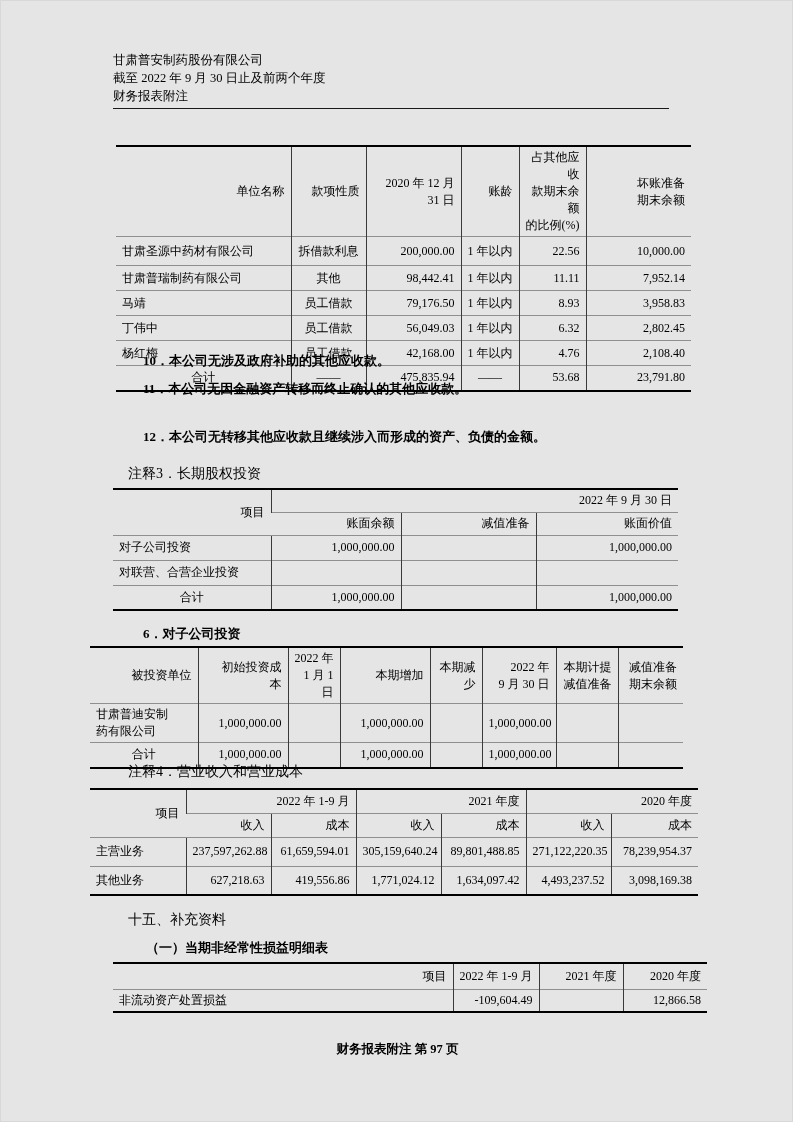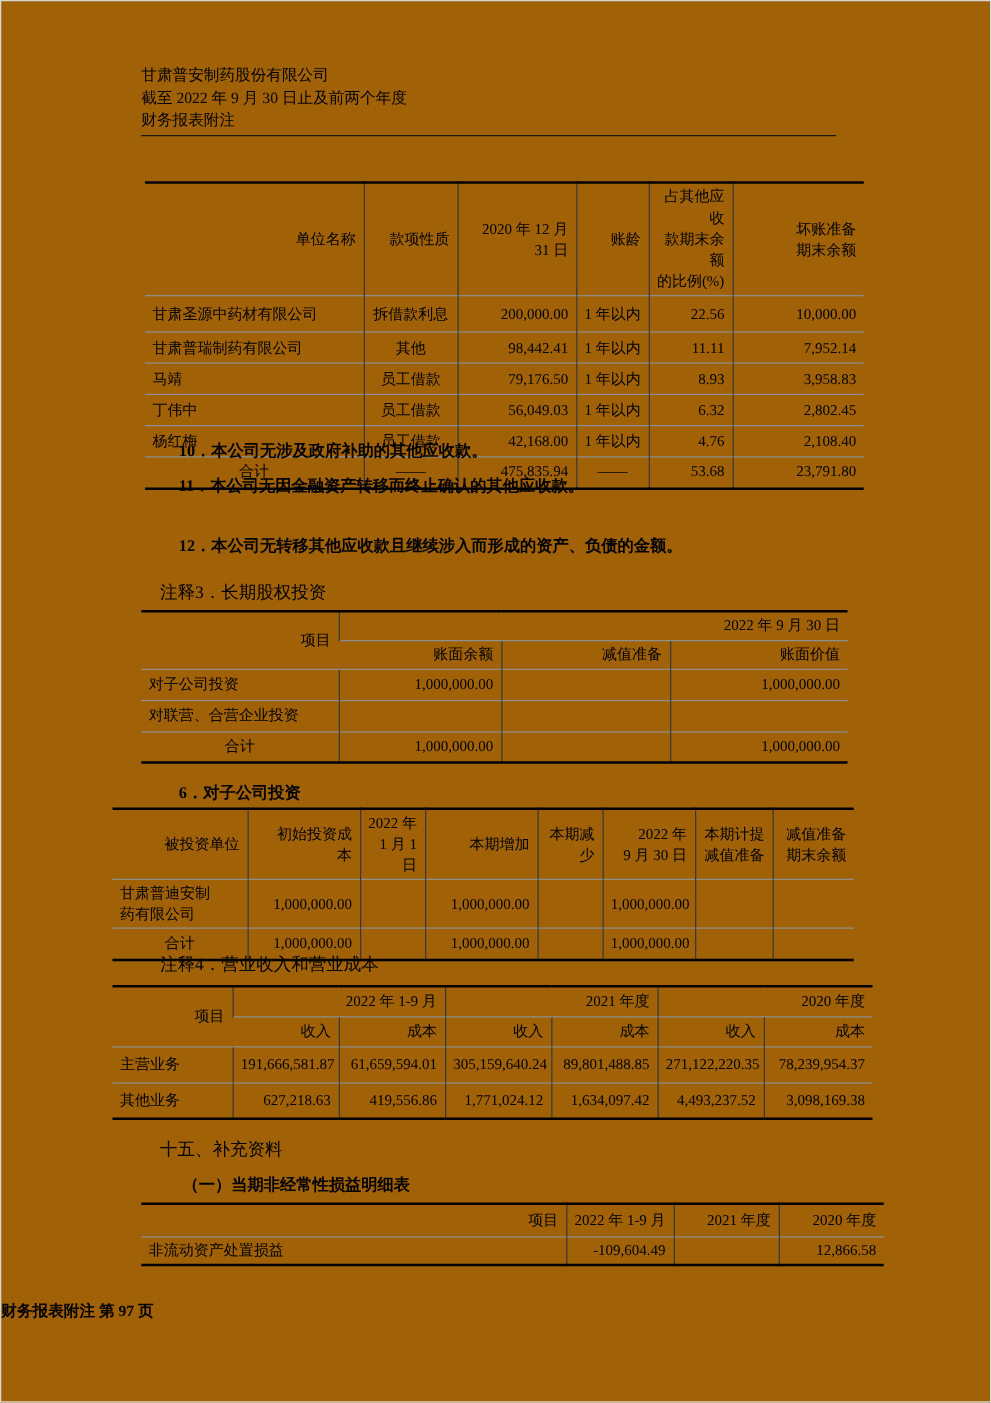--- a/index.html
+++ b/index.html
@@ -4,31 +4,31 @@
 <style>
   html,body{margin:0;padding:0;}
   body{
     width:793px;height:1122px;
     background:#fff;
     font-family:"Liberation Serif","DejaVu Serif",serif;
     color:#000;
   }
   .page{
     position:relative;width:793px;height:1122px;
-    background:#a16207;box-sizing:border-box;
+    background:#e5e5e5;box-sizing:border-box;
     border:1px solid #d8d8d8;
     overflow:hidden;
   }
   .abs{position:absolute;}
   .hdr{font-size:12.5px;line-height:18px;}
   .rule{border-top:1.6px solid #1a1a1a;}
   .para{font-size:13px;font-weight:bold;}
   .heading{font-size:14px;font-weight:normal;}
   .subheading{font-size:13px;font-weight:bold;}
-  .footer{font-size:12.5px;font-weight:bold;text-align:left;width:793px;}
+  .footer{font-size:12.5px;font-weight:bold;text-align:center;width:793px;}
 
   table{
     border-collapse:collapse;table-layout:fixed;
     border-top:2.5px solid #000;border-bottom:2.5px solid #000;
     font-size:12px;width:100%;
   }
   th,td{
     border-left:1px solid #3a3a3a;
     border-top:1px solid #8f8f8f;
     padding:2px 6px;vertical-align:middle;
@@ -278,21 +278,21 @@
           <th>成本</th>
           <th>收入</th>
           <th>成本</th>
           <th>收入</th>
           <th>成本</th>
         </tr>
       </thead>
       <tbody>
           <tr>
             <td>主营业务</td>
-            <td>191,666,581.87</td>
+            <td>237,597,262.88</td>
             <td>61,659,594.01</td>
             <td>305,159,640.24</td>
             <td>89,801,488.85</td>
             <td>271,122,220.35</td>
             <td>78,239,954.37</td>
           </tr>
           <tr>
             <td>其他业务</td>
             <td>627,218.63</td>
             <td>419,556.86</td>

